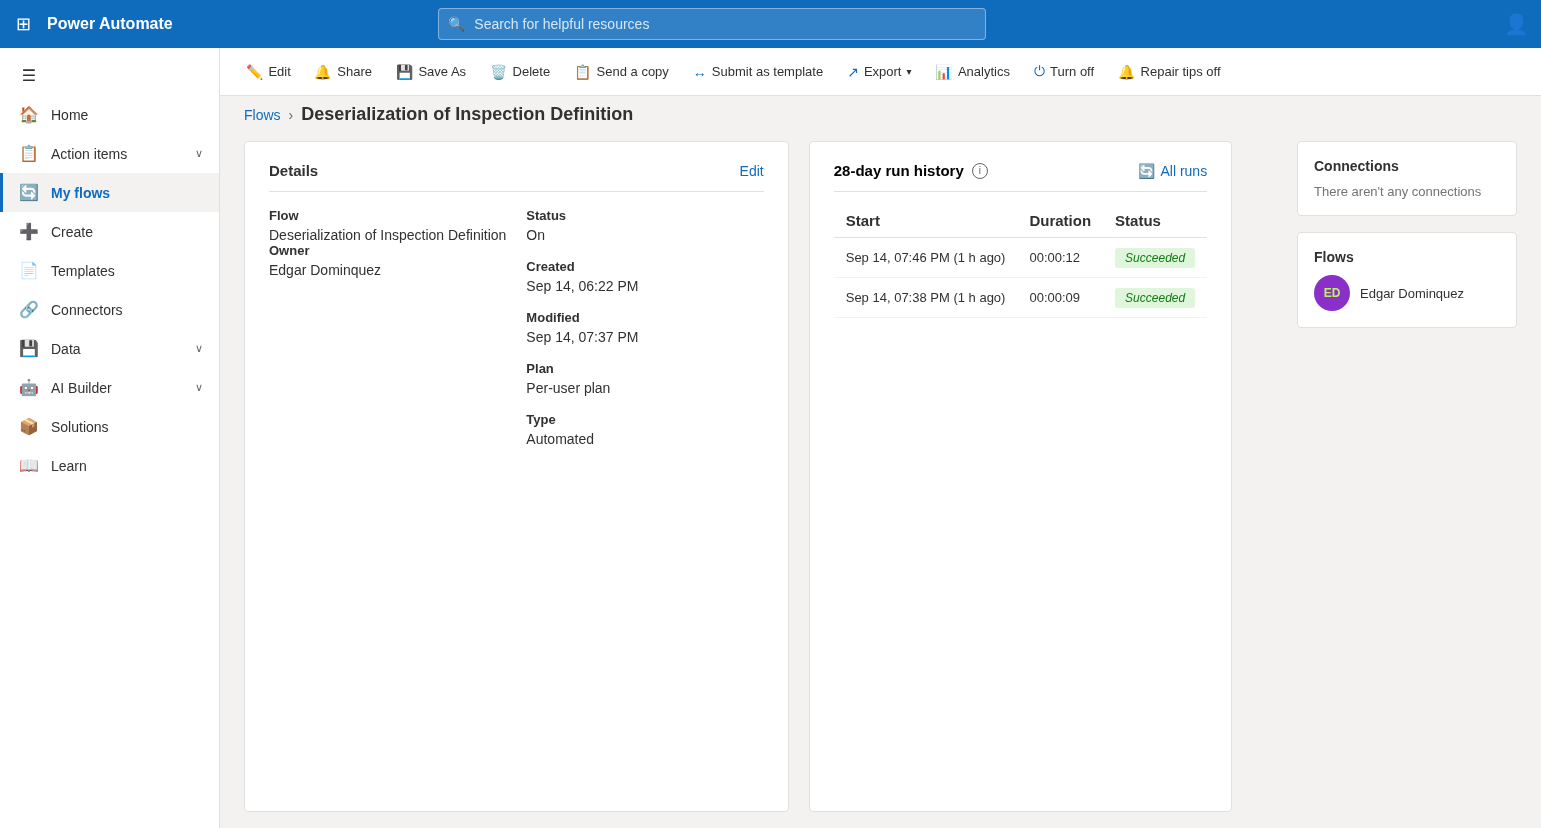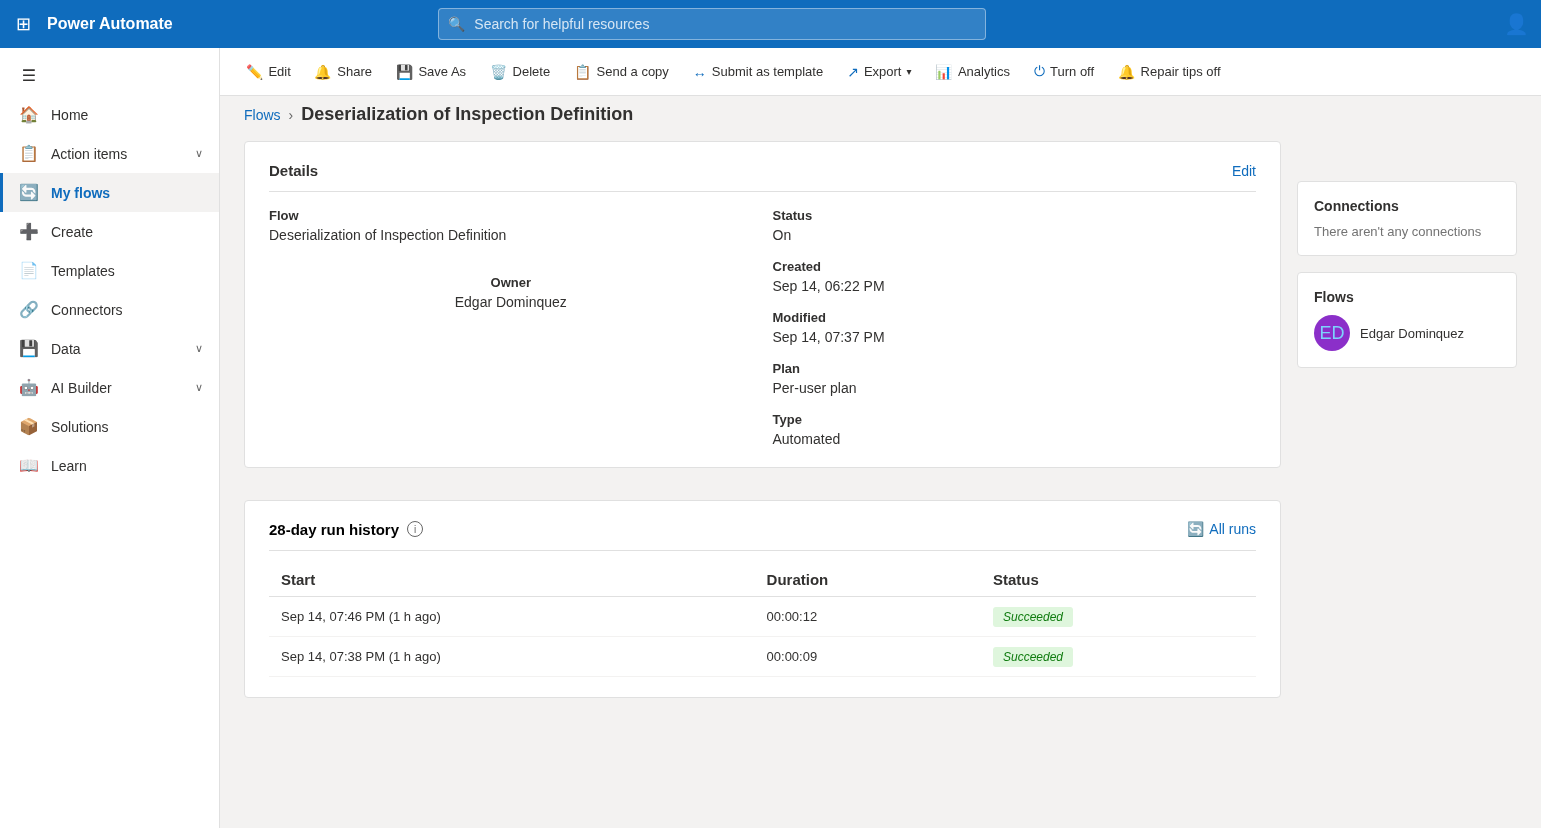--- a/index.html
+++ b/index.html
@@ -129,21 +129,21 @@
       display: flex;
       align-items: center;
       gap: 8px;
       font-size: 14px;
     }
     .breadcrumb-link { color: #0f6cbd; cursor: pointer; }
     .breadcrumb-sep { color: #666; }
     .breadcrumb-current { font-weight: 600; font-size: 18px; color: #323130; }
 
     
-    .main-panel { flex: 1; display: flex; flex-direction: column; gap: 32px; }
+    .main-panel { flex: 1; display: flex; gap: 20px; }
 
     
     .card {
       background: white;
       border-radius: 4px;
       border: 1px solid #e0e0e0;
       padding: 20px 24px;
     }
     .card-header {
       display: flex;
@@ -168,21 +168,21 @@
 
     .right-details {
       display: flex;
       flex-direction: column;
       gap: 16px;
     }
 
     
     .run-history-header {
       display: flex;
-      align-items: flex-start;
+      align-items: center;
       gap: 8px;
       margin-bottom: 12px;
       padding-bottom: 12px;
       border-bottom: 1px solid #e0e0e0;
     }
     .run-history-title { font-weight: 600; font-size: 15px; }
     .info-icon { width: 16px; height: 16px; border-radius: 50%; border: 1px solid #666; display: inline-flex; align-items: center; justify-content: center; font-size: 10px; color: #666; cursor: pointer; }
     .all-runs-btn {
       margin-left: auto;
       color: #0f6cbd;
@@ -220,38 +220,37 @@
       font-style: italic;
     }
 
     
     .right-panel {
       width: 220px;
       flex-shrink: 0;
       display: flex;
       flex-direction: column;
       gap: 16px;
-      margin-top: 40px;
     }
     .right-card {
       background: white;
       border: 1px solid #e0e0e0;
       border-radius: 4px;
       padding: 16px;
     }
     .right-card-title { font-weight: 600; font-size: 14px; margin-bottom: 10px; color: #323130; }
     .connections-empty { font-size: 13px; color: #737373; }
     .owner-item { display: flex; align-items: center; gap: 10px; }
     .owner-avatar {
       width: 36px; height: 36px;
       border-radius: 50%;
       background: #8b2fc9;
-      color: #7dd3fc;
+      color: #bef264;
       display: flex; align-items: center; justify-content: center;
-      font-size: 18px; font-weight: 400;
+      font-size: 12px; font-weight: 700;
       flex-shrink: 0;
     }
     .owner-name { font-size: 13px; color: #323130; }
   </style>
 </head>
 <body>
 
 <div class="topbar">
   <span class="topbar-grid-icon">⊞</span>
   <span class="topbar-logo">Power Automate</span>
@@ -374,21 +373,21 @@
           <div class="card-header">
             <span class="card-title">Details</span>
             <button class="card-edit-btn">Edit</button>
           </div>
           <div class="details-grid">
             <div>
               <div class="detail-group">
                 <span class="detail-label">Flow</span>
                 <span class="detail-value">Deserialization of Inspection Definition</span>
               </div>
-              <div class="detail-group" style="margin-top:32px;align-items:center;">
+              <div class="detail-group" style="margin-top:0;">
                 <span class="detail-label">Owner</span>
                 <span class="detail-value">Edgar Dominquez</span>
               </div>
             </div>
             <div class="right-details">
               <div class="detail-group">
                 <span class="detail-label">Status</span>
                 <span class="detail-value">On</span>
               </div>
               <div class="detail-group">

